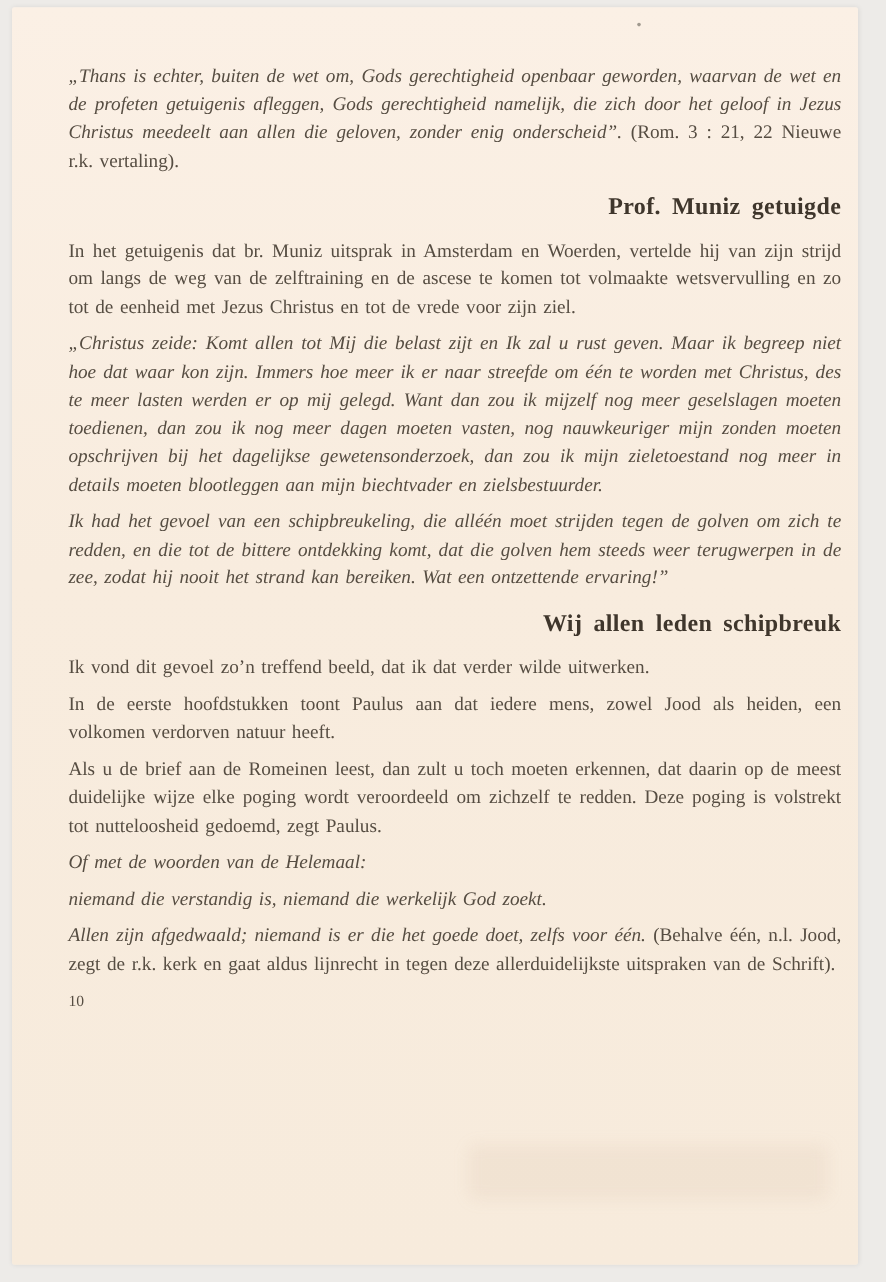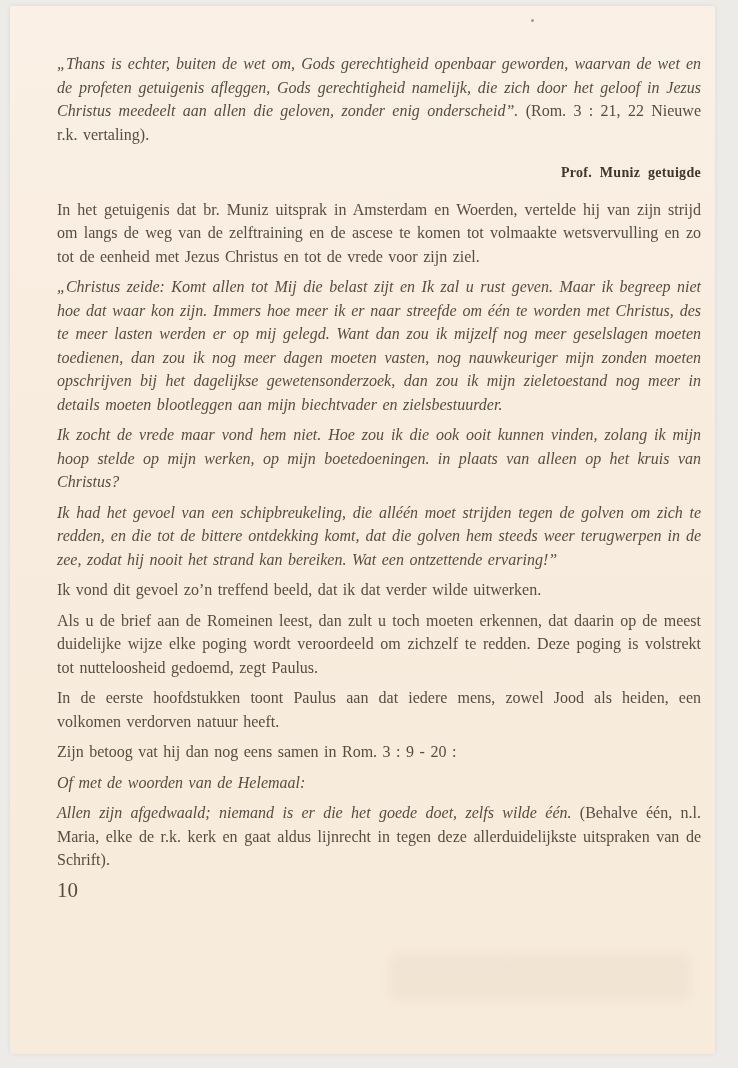--- a/index.html
+++ b/index.html
@@ -40,28 +40,28 @@
     text-align:justify;
     word-spacing:1.5px;
   }
   .para .it{font-style:italic;}
   .para .rm{font-style:normal;}
   .para.heading{
     text-align:right;
     font-weight:bold;
     font-style:normal;
     color:var(--heading);
-    font-size:14px;
+    font-size:20px;
     word-spacing:4px;
     letter-spacing:0.3px;
     margin:15px 0 13px 0;
   }
   .page-number{
     margin-top:4px;
-    font-size:21px;
+    font-size:13px;
     color:var(--text);
   }
   .speck{
     position:absolute;
     left:521px;top:13px;
     width:3px;height:3px;
     border-radius:50%;
     background:#8a8population07e;
     background:#8a8378;
     opacity:.8;
@@ -80,23 +80,23 @@
 
 <div class="scanned-page">
   <span class="speck"></span>
   <div class="show-through"></div>
   <div class="page-content">
 
     <p class="para quote"><span class="it">„Thans is echter, buiten de wet om, Gods gerechtigheid openbaar geworden, waarvan de wet en de profeten getuigenis afleggen, Gods gerechtigheid namelijk, die zich door het geloof in Jezus Christus meedeelt aan allen die geloven, zonder enig onderscheid”.</span><span class="rm"> (Rom. 3 : 21, 22 Nieuwe r.k. vertaling).</span></p>
       <p class="para heading"><span class="rm">Prof. Muniz getuigde</span></p>
       <p class="para body"><span class="rm">In het getuigenis dat br. Muniz uitsprak in Amsterdam en Woerden, vertelde hij van zijn strijd om langs de weg van de zelftraining en de ascese te komen tot volmaakte wetsvervulling en zo tot de eenheid met Jezus Christus en tot de vrede voor zijn ziel.</span></p>
       <p class="para quote"><span class="it">„Christus zeide: Komt allen tot Mij die belast zijt en Ik zal u rust geven. Maar ik begreep niet hoe dat waar kon zijn. Immers hoe meer ik er naar streefde om één te worden met Christus, des te meer lasten werden er op mij gelegd. Want dan zou ik mijzelf nog meer geselslagen moeten toedienen, dan zou ik nog meer dagen moeten vasten, nog nauwkeuriger mijn zonden moeten opschrijven bij het dagelijkse gewetensonderzoek, dan zou ik mijn zieletoestand nog meer in details moeten blootleggen aan mijn biechtvader en zielsbestuurder.</span></p>
-      <p class="para quote"><span class="it">Ik zocht de vrede maar vond hem niet. Hoe zou ik die ook ooit kunnen vinden, zolang ik mijn hoop stelde op mijn werken, op mijn boetedoeningen. in plaats van alleen op het kruis van Christus?</span></p>
       <p class="para quote"><span class="it">Ik had het gevoel van een schipbreukeling, die alléén moet strijden tegen de golven om zich te redden, en die tot de bittere ontdekking komt, dat die golven hem steeds weer terugwerpen in de zee, zodat hij nooit het strand kan bereiken. Wat een ontzettende ervaring!”</span></p>
+      <p class="para heading"><span class="rm">Wij allen leden schipbreuk</span></p>
       <p class="para body"><span class="rm">Ik vond dit gevoel zo’n treffend beeld, dat ik dat verder wilde uitwerken.</span></p>
+      <p class="para body"><span class="rm">In de eerste hoofdstukken toont Paulus aan dat iedere mens, zowel Jood als heiden, een volkomen verdorven natuur heeft.</span></p>
       <p class="para body"><span class="rm">Als u de brief aan de Romeinen leest, dan zult u toch moeten erkennen, dat daarin op de meest duidelijke wijze elke poging wordt veroordeeld om zichzelf te redden. Deze poging is volstrekt tot nutteloosheid gedoemd, zegt Paulus.</span></p>
-      <p class="para body"><span class="rm">In de eerste hoofdstukken toont Paulus aan dat iedere mens, zowel Jood als heiden, een volkomen verdorven natuur heeft.</span></p>
-      <p class="para body"><span class="rm">Zijn betoog vat hij dan nog eens samen in Rom. 3 : 9 - 20 :</span></p>
       <p class="para quote"><span class="it">Of met de woorden van de Helemaal:</span></p>
-      <p class="para quote"><span class="it">Allen zijn afgedwaald; niemand is er die het goede doet, zelfs wilde één. </span><span class="rm">(Behalve één, n.l. Maria, elke de r.k. kerk en gaat aldus lijnrecht in tegen deze allerduidelijkste uitspraken van de Schrift).</span></p>
+      <p class="para quote"><span class="it">niemand die verstandig is, niemand die werkelijk God zoekt.</span></p>
+      <p class="para quote"><span class="it">Allen zijn afgedwaald; niemand is er die het goede doet, zelfs voor één. </span><span class="rm">(Behalve één, n.l. Jood, zegt de r.k. kerk en gaat aldus lijnrecht in tegen deze allerduidelijkste uitspraken van de Schrift).</span></p>
       <div class="page-number para">10</div>
   </div>
 </div>
 
 </body></html>

